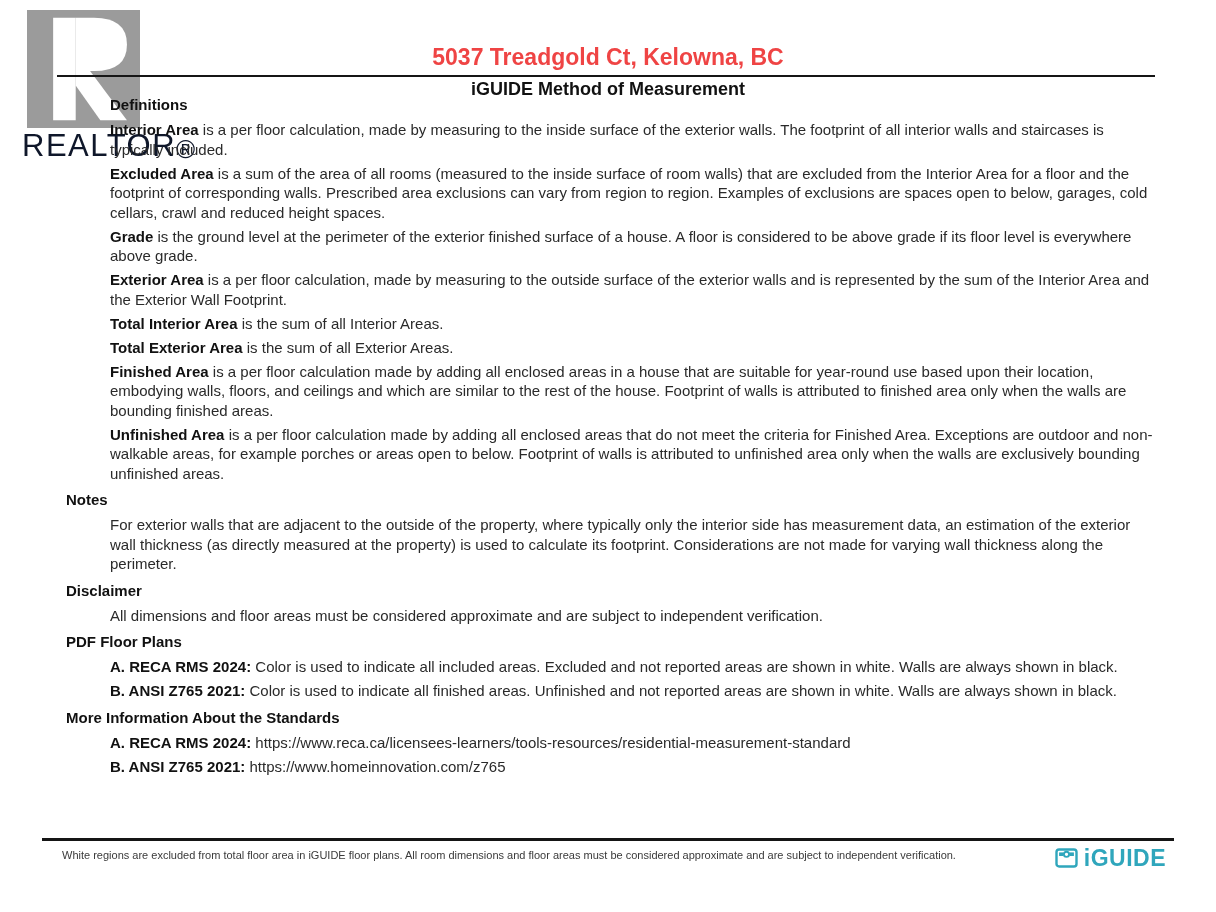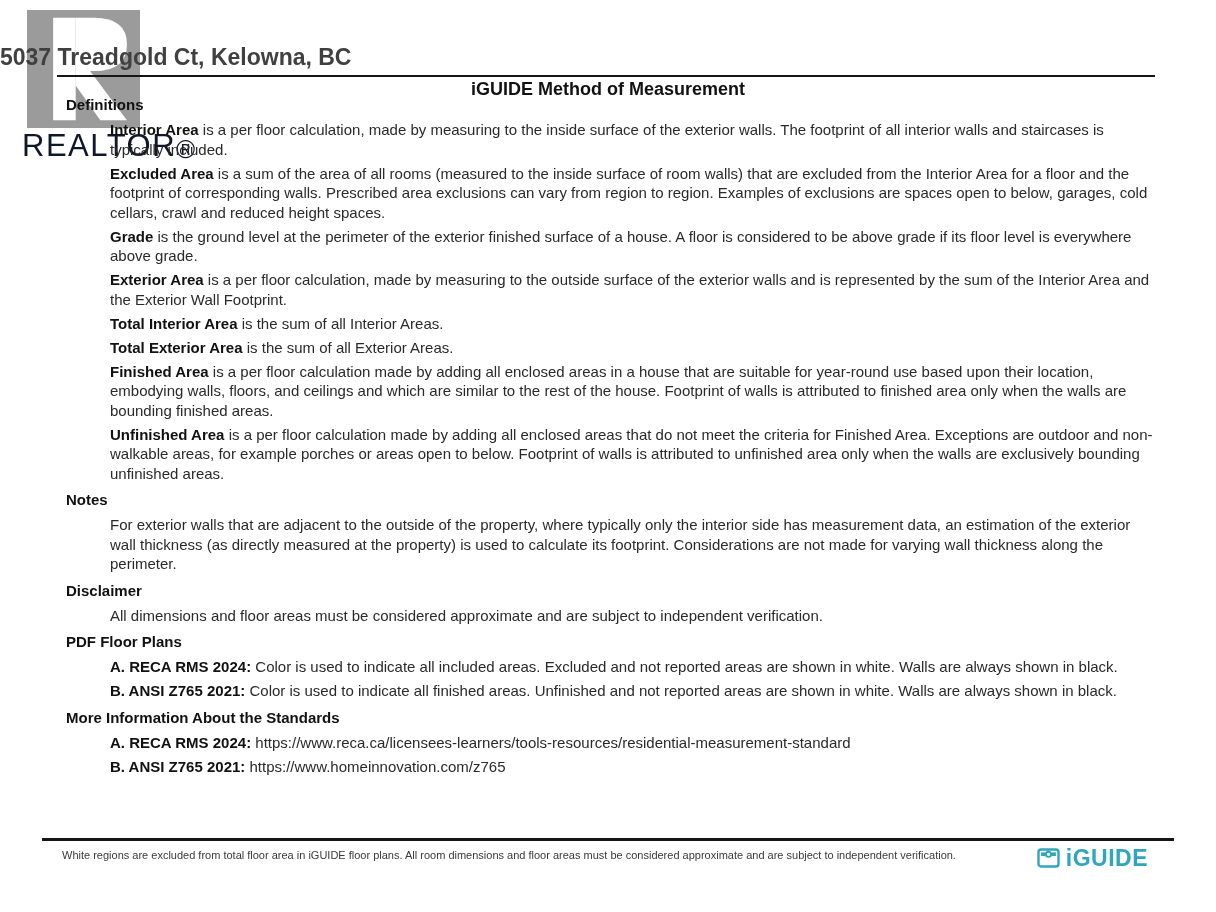--- a/index.html
+++ b/index.html
@@ -23,54 +23,54 @@
     position:absolute;left:14px;top:128px;
     font-size:31px;color:#0f172a;letter-spacing:1.5px;
     white-space:nowrap;
     margin-left:8px;
   }
   .wm-reg{font-size:26px;vertical-align:-2px;}
   
   .header{position:relative;z-index:1;}
   .title{
     position:absolute;left:0;right:0;top:44px;
-    text-align:left;font-size:23px;font-weight:bold;color:#404040;
+    text-align:center;font-size:23px;font-weight:bold;color:#ef4444;
   }
   .title-rule{
     position:absolute;left:57px;right:61px;top:75px;
     border-top:2.5px solid #151515;
   }
   .subtitle{
     position:absolute;left:0;right:0;top:79px;
     text-align:center;font-size:18px;font-weight:bold;color:#111;
   }
   
   .content{
     position:absolute;left:66px;right:60px;top:96px;z-index:1;
     font-size:15px;line-height:19.5px;
   }
   .sec-heading{
     font-size:15px;font-weight:bold;color:#111;
     margin:8px 0 7px 0;line-height:17px;
   }
-  .sec-heading.first{margin-top:0;}
+  .sec-heading.first{margin-top:0;margin-left:44px;}
   .content p{margin:0 0 4.5px 0;padding-left:44px;}
   .content p b{color:#111;}
   
   .footer{
     position:absolute;left:42px;right:42px;top:838px;z-index:1;
     border-top:3px solid #151515;
     display:flex;justify-content:space-between;align-items:flex-start;
     padding-top:5px;
   }
   .footer-note{
     font-size:11px;color:#3a3a3a;padding-left:20px;padding-top:3px;
   }
   .brand{
-    display:flex;align-items:center;gap:4px;margin-right:26px;
+    display:flex;align-items:center;gap:4px;margin-right:8px;
     color:#2fa6bc;
   }
   .brand-text{
     font-size:23px;font-weight:bold;letter-spacing:0.5px;line-height:24px;
   }
 </style>
 </head>
 <body>
 
 <div class="page">

